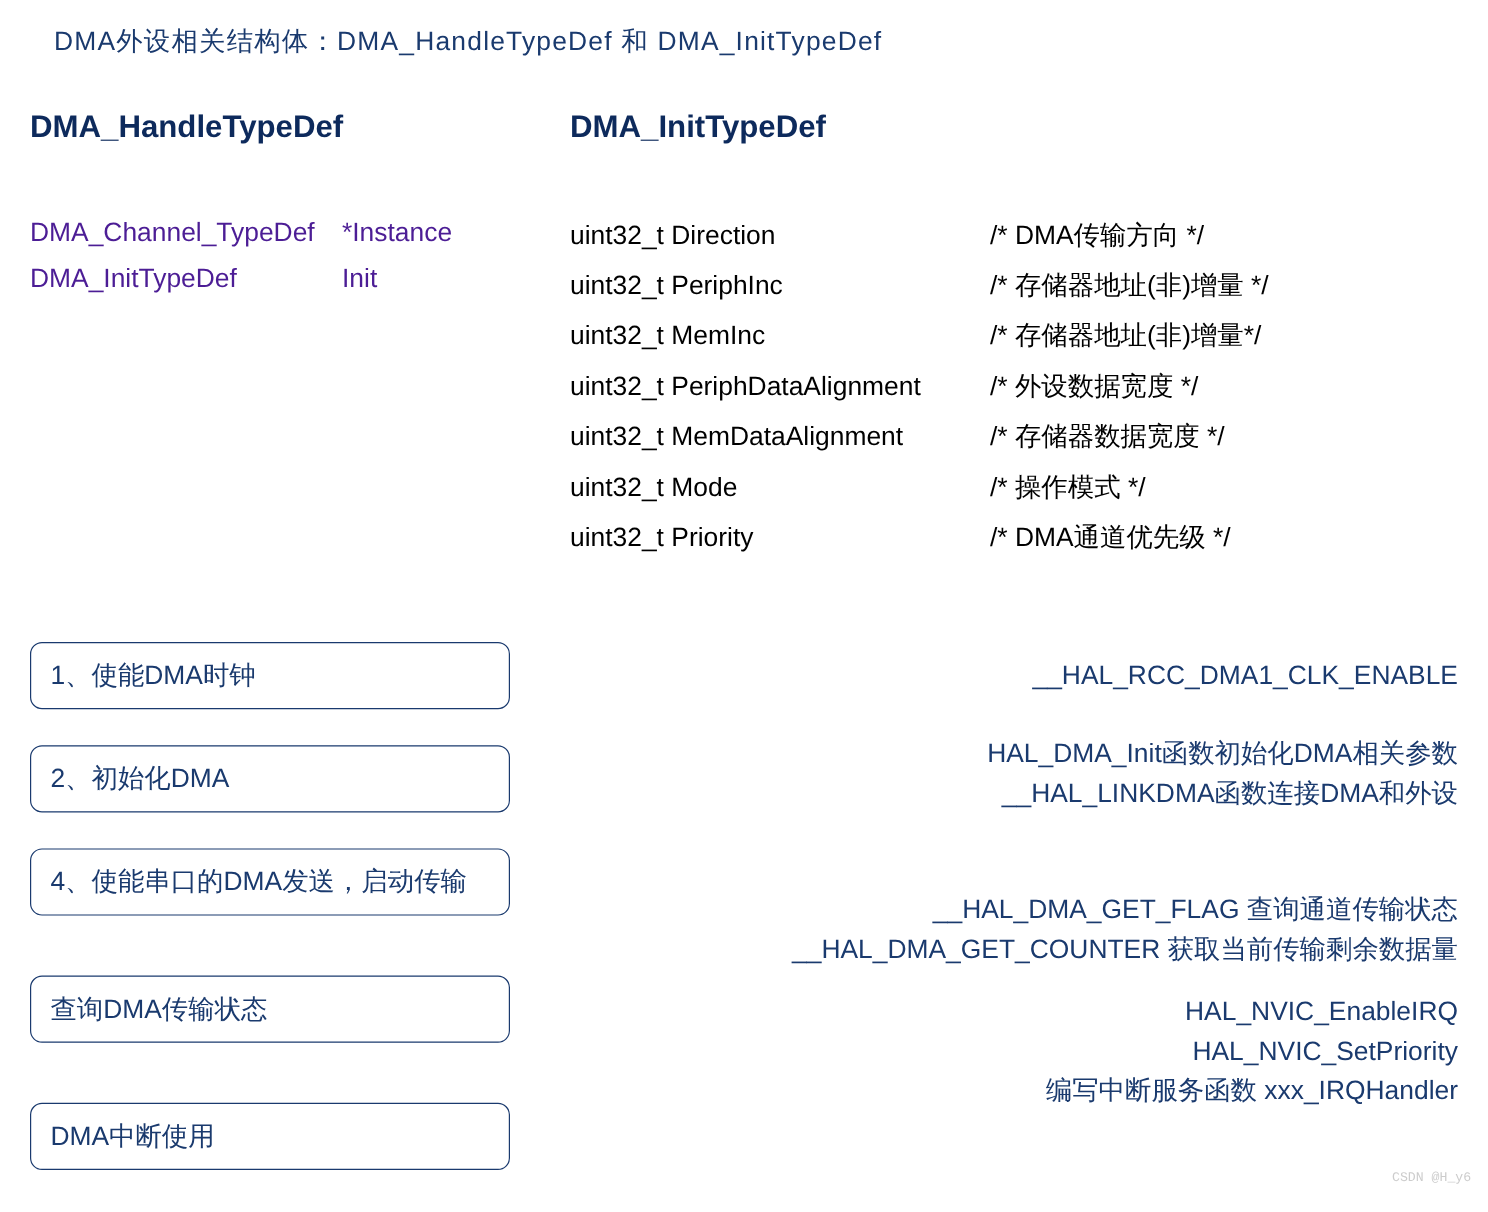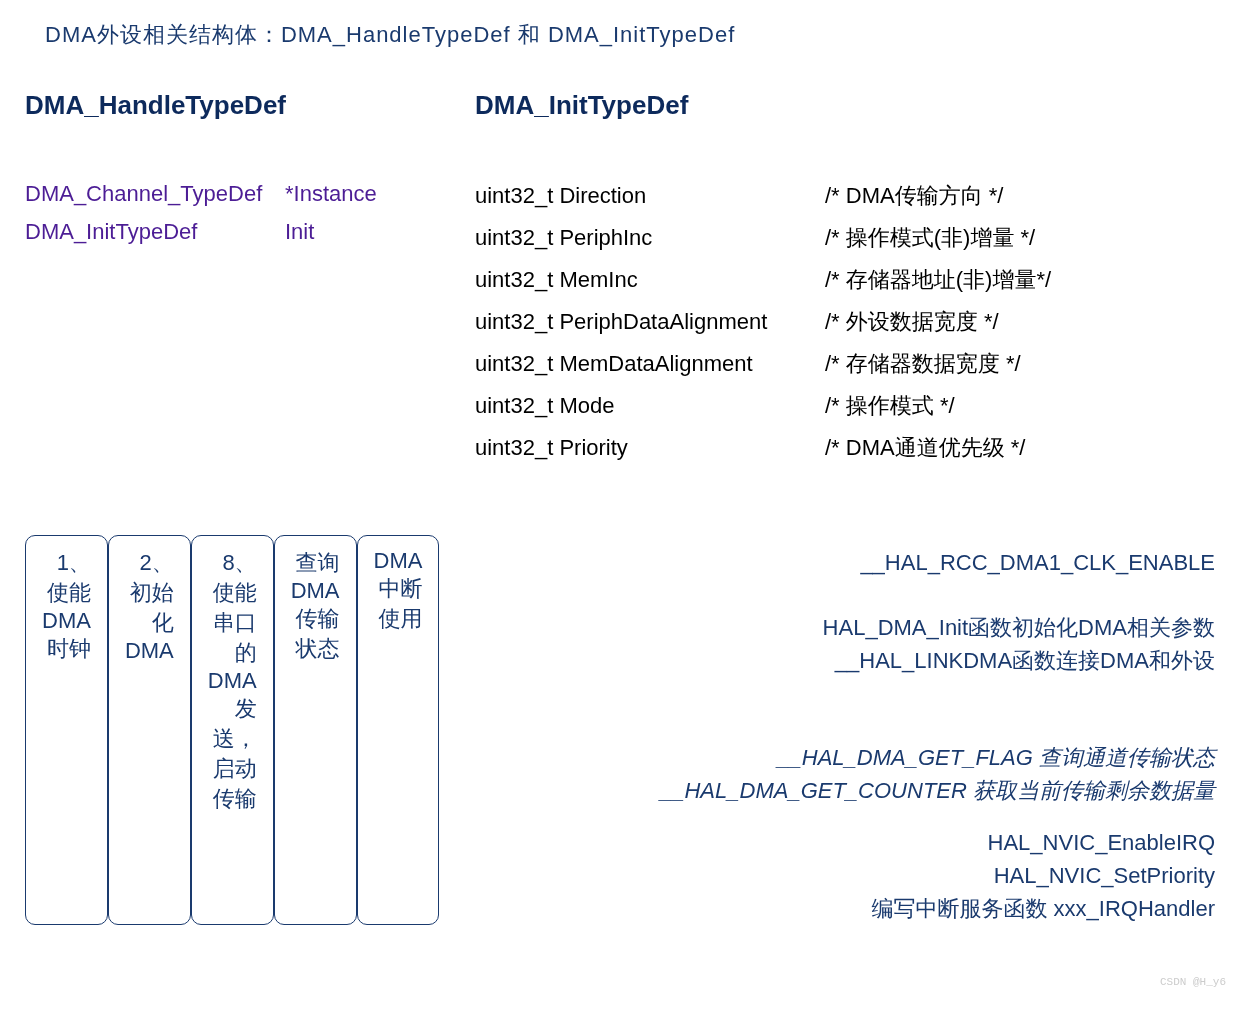--- a/index.html
+++ b/index.html
@@ -57,22 +57,21 @@
     }
     .init-table .row .c1 { width: 350px; }
     .init-table .row .c2 { flex: 1; }
     .steps {
       display: flex;
       gap: 40px;
     }
     .steps-left {
       width: 400px;
       display: flex;
-      flex-direction: row;
-      text-align: right;
+      flex-direction: column;
     }
     .steps-right {
       flex: 1;
       display: flex;
       flex-direction: column;
       font-size: 22px;
       color: #1a3a6e;
     }
     .step-box {
       border: 1.5px solid #1a3a6e;
@@ -120,21 +119,21 @@
 
   <div class="col-right">
     <div class="heading">DMA_InitTypeDef</div>
     <div class="init-table">
       <div class="row">
         <div class="c1">uint32_t Direction</div>
         <div class="c2">/* DMA传输方向 */</div>
       </div>
       <div class="row">
         <div class="c1">uint32_t PeriphInc</div>
-        <div class="c2">/* 操作模式(非)增量 */</div>
+        <div class="c2">/* 存储器地址(非)增量 */</div>
       </div>
       <div class="row">
         <div class="c1">uint32_t MemInc</div>
         <div class="c2">/* 存储器地址(非)增量*/</div>
       </div>
       <div class="row">
         <div class="c1">uint32_t PeriphDataAlignment</div>
         <div class="c2">/* 外设数据宽度 */</div>
       </div>
       <div class="row">
@@ -152,38 +151,38 @@
     </div>
   </div>
 </div>
 
 <div class="steps">
   <div class="steps-left">
     <div class="step-box">1、使能DMA时钟</div>
     <div class="gap-md"></div>
     <div class="step-box">2、初始化DMA</div>
     <div class="gap-md"></div>
-    <div class="step-box">8、使能串口的DMA发送，启动传输</div>
+    <div class="step-box">4、使能串口的DMA发送，启动传输</div>
     <div class="gap-lg"></div>
     <div class="step-box">查询DMA传输状态</div>
     <div class="gap-lg"></div>
     <div class="step-box">DMA中断使用</div>
   </div>
   <div class="steps-right">
     <div class="step-right-block" style="height:54px;">
       <div>__HAL_RCC_DMA1_CLK_ENABLE</div>
     </div>
     <div class="gap-md"></div>
     <div class="step-right-block" style="height:66px; margin-top:-8px;">
       <div>HAL_DMA_Init函数初始化DMA相关参数</div>
       <div>__HAL_LINKDMA函数连接DMA和外设</div>
     </div>
     <div style="height:22px;"></div>
     <div class="gap-lg"></div>
-    <div class="step-right-block" style="height:66px; margin-top:-8px;font-style:italic;">
+    <div class="step-right-block" style="height:66px; margin-top:-8px;">
       <div>__HAL_DMA_GET_FLAG 查询通道传输状态</div>
       <div>__HAL_DMA_GET_COUNTER 获取当前传输剩余数据量</div>
     </div>
     <div style="height:38px;"></div>
     <div class="step-right-block" style="height:100px; margin-top:-20px;">
       <div>HAL_NVIC_EnableIRQ</div>
       <div>HAL_NVIC_SetPriority</div>
       <div>编写中断服务函数 xxx_IRQHandler</div>
     </div>
   </div>

